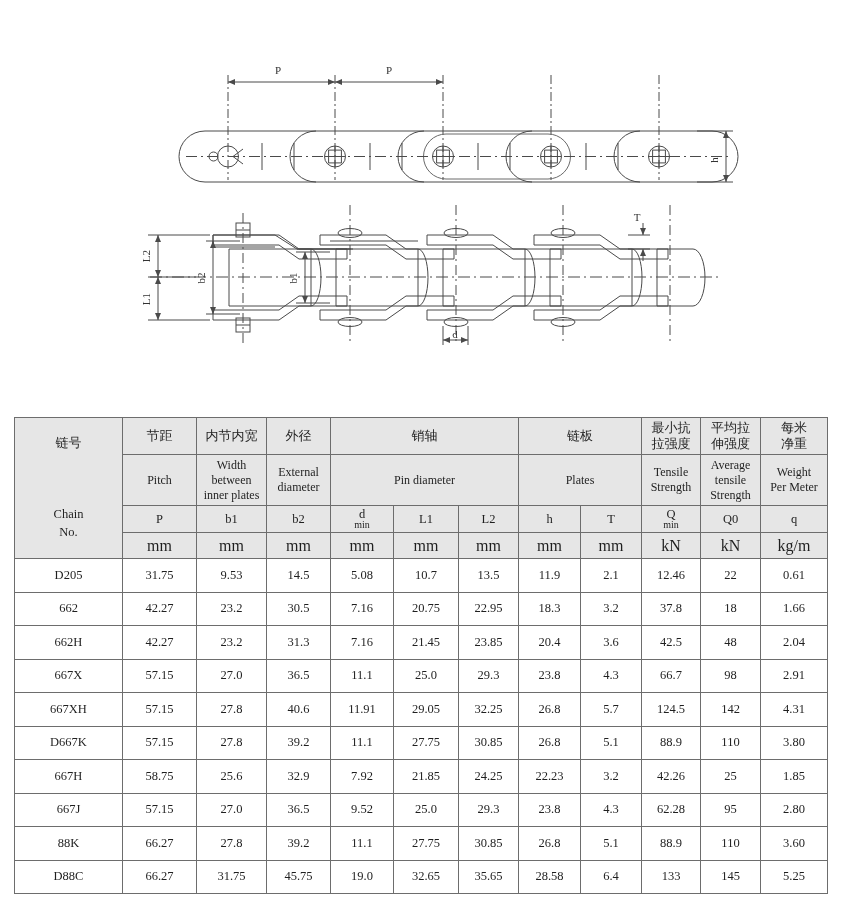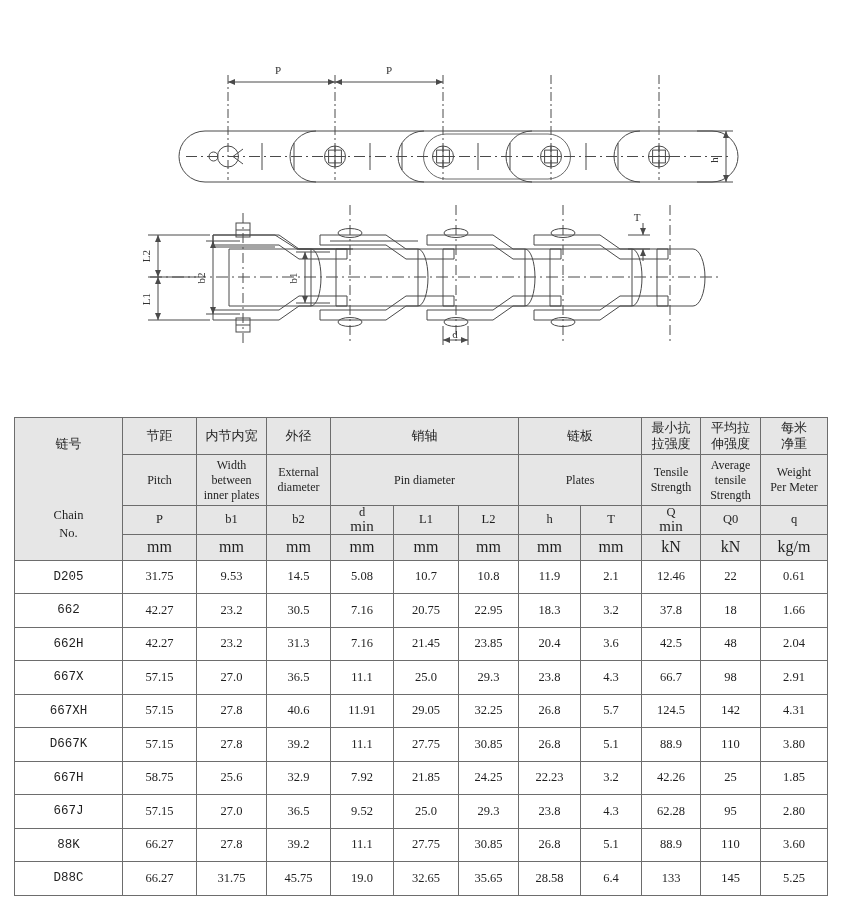--- a/index.html
+++ b/index.html
@@ -69,28 +69,28 @@
   .hdr-unit { font-size: 16px; height: 25px; }
   .hdr-chain {
     font-size: 13px;
     line-height: 1.45;
     padding-top: 4px;
   }
   .hdr-chain .cn { display: block; font-size: 13px; margin-bottom: 52px; }
   .hdr-chain .en { display: block; font-size: 12.5px; margin-top: 20px; }
   .sym-stack { display: block; line-height: 1.0; }
   .sym-stack .big { display: block; font-size: 12.5px; }
-  .sym-stack .small { display: block; font-size: 15px; }
+  .sym-stack .small { display: block; font-size: 10px; }
 
   table.spec tbody td {
     font-size: 12.5px;
     height: 32.5px;
     background: #ffffff;
   }
-  table.spec tbody td.model { font-size: 12.5px; font-family: Liberation Mono, monospace; }
+  table.spec tbody td.model { font-size: 12.5px; }
 
   
   col.c-model { width: 108px; }
   col.c-p     { width: 74px; }
   col.c-b1    { width: 70px; }
   col.c-b2    { width: 64px; }
   col.c-d     { width: 63px; }
   col.c-l1    { width: 65px; }
   col.c-l2    { width: 60px; }
   col.c-h     { width: 62px; }
@@ -379,21 +379,21 @@
         </tr>
       </thead>
       <tbody id="spec-body">
           <tr>
             <td class="model">D205</td>
             <td>31.75</td>
             <td>9.53</td>
             <td>14.5</td>
             <td>5.08</td>
             <td>10.7</td>
-            <td>10.8</td>
+            <td>13.5</td>
             <td>11.9</td>
             <td>2.1</td>
             <td>12.46</td>
             <td>22</td>
             <td>0.61</td>
           </tr>
           <tr>
             <td class="model">662</td>
             <td>42.27</td>
             <td>23.2</td>

